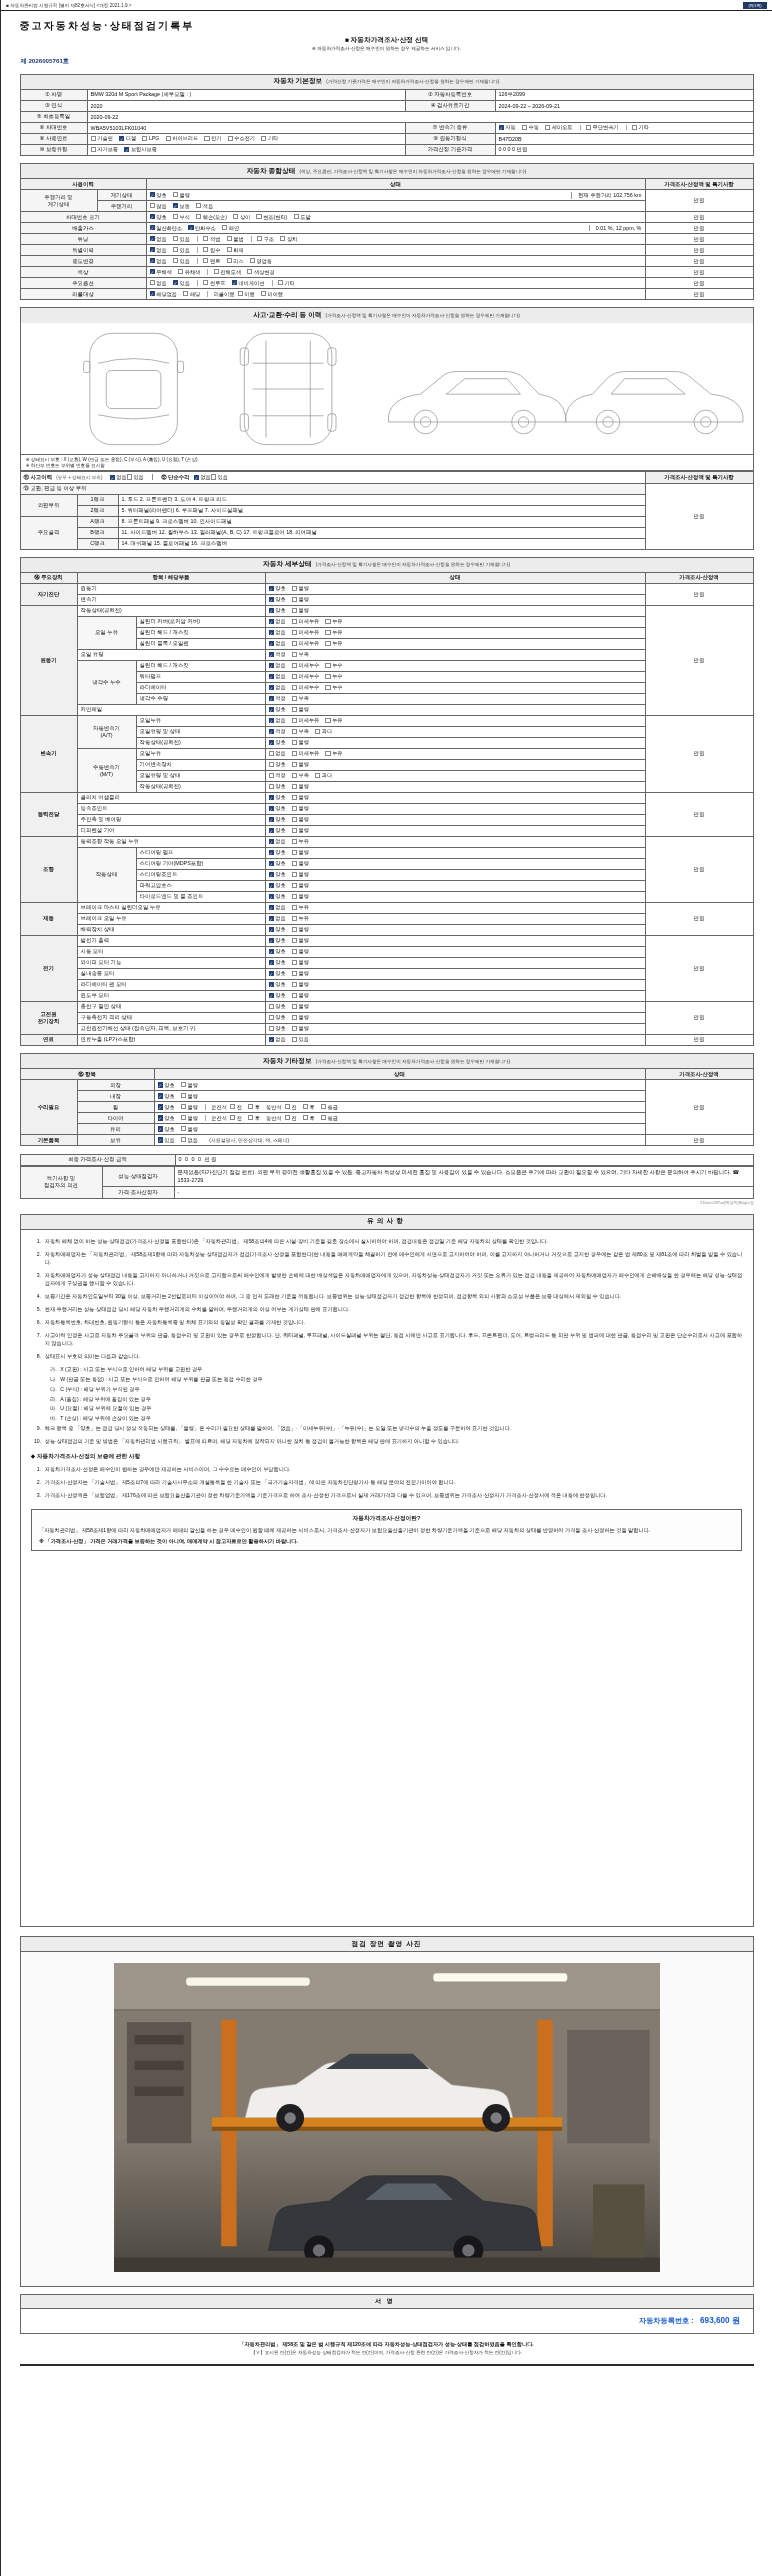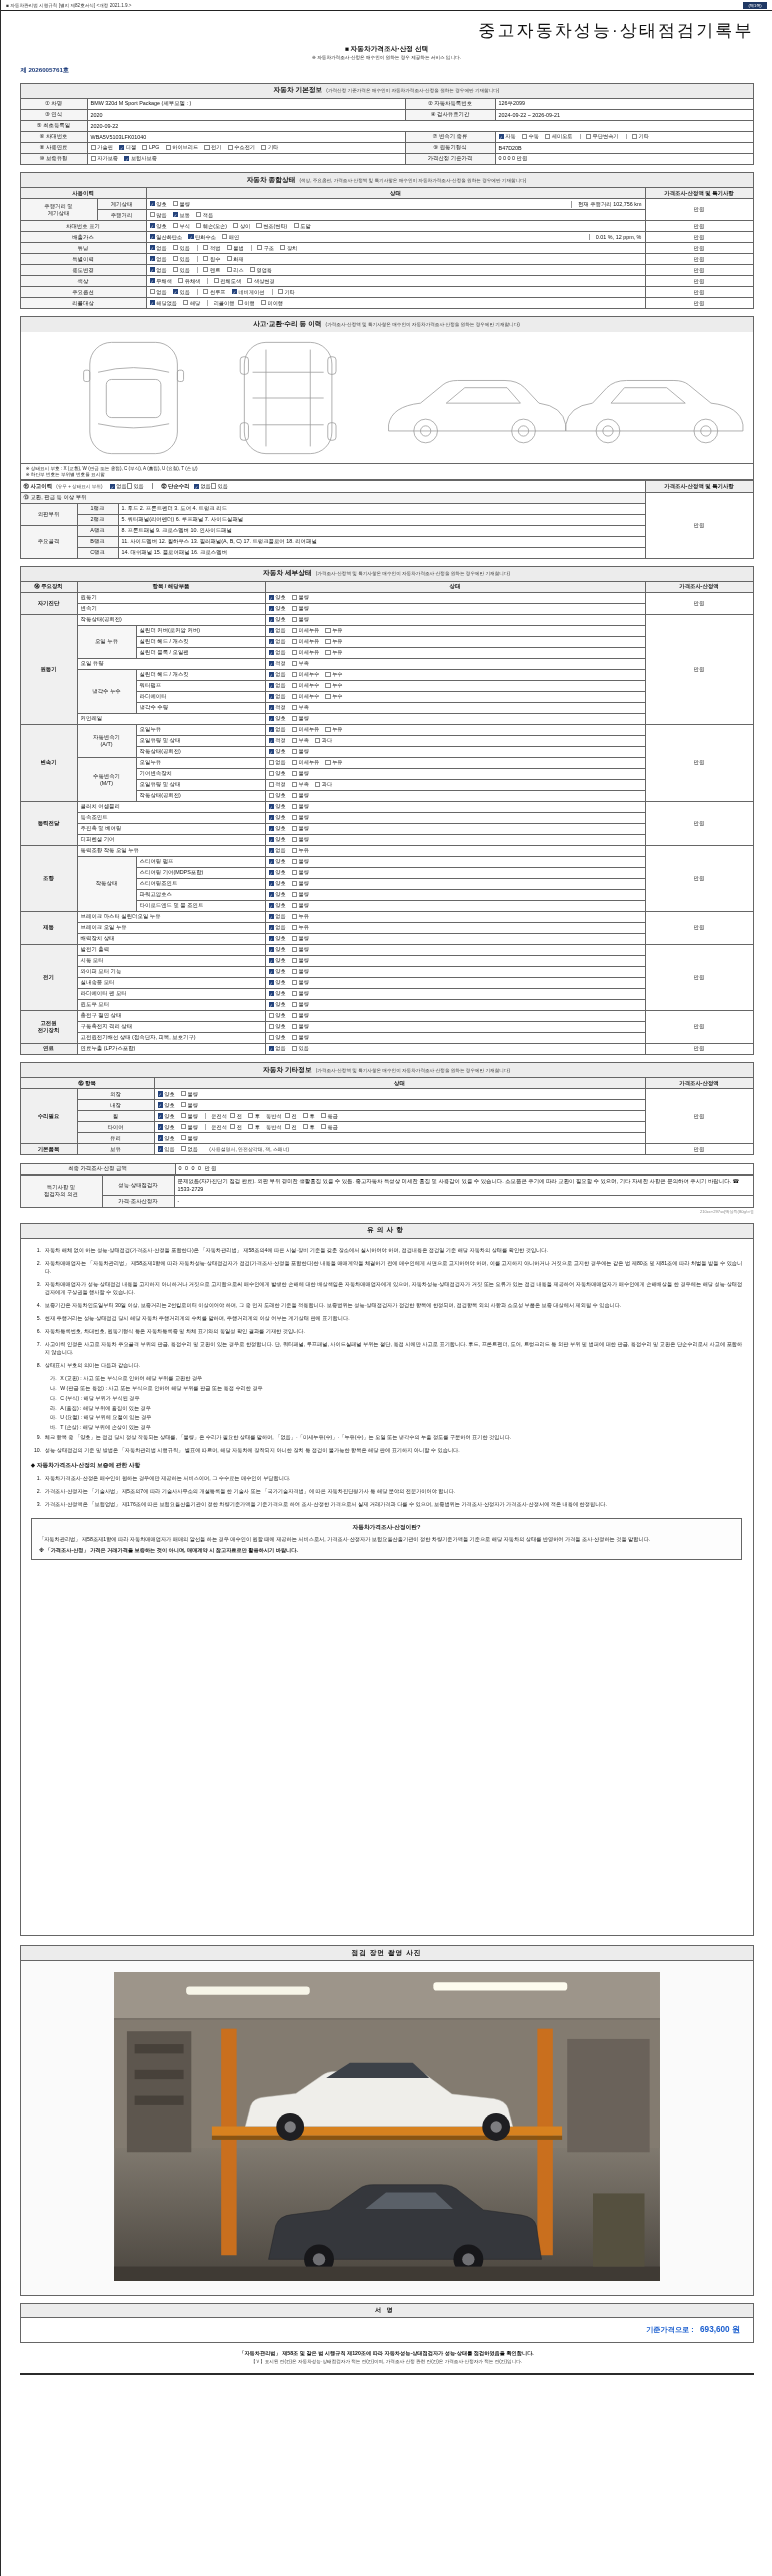--- a/index.html
+++ b/index.html
@@ -5,21 +5,21 @@
   html,body{margin:0;padding:0;}
   body{
     width:773px;min-height:2576px;background:#fff;color:#111;
     font-family:"Liberation Sans","DejaVu Sans",sans-serif;
     border-left:1px solid #2b2b2b;border-right:1px solid #2b2b2b;box-sizing:border-box;
   }
   .topbar{display:flex;justify-content:space-between;align-items:center;
     padding:1.5px 5.2px;border-bottom:1px solid #222;font-size:4.6px;color:#333;}
   .badge{background:#1f3864;color:#fff;font-size:4.1px;padding:1px 5.2px;}
   .page{width:734px;margin:0 auto;}
-  .title-main{font-size:17px;font-weight:normal;text-align:right;letter-spacing:2.1px;margin-top:8.2px;}
+  .title-main{font-size:10px;font-weight:bold;text-align:left;letter-spacing:2.1px;margin-top:8.2px;}
   .title-sub{text-align:center;font-size:6.7px;font-weight:bold;margin-top:2.6px;}
   .title-note{text-align:center;font-size:4.6px;color:#222;margin-top:1.5px;}
   .docno{font-size:6.2px;font-weight:bold;color:#1b3a7a;margin:6.2px 0 2.1px 1px;}
   .sec{margin-top:7.2px;}
   .sec-head{border:0.5px solid #666;border-bottom:none;background:#ececec;text-align:center;
     padding:2.6px 0;font-weight:bold;font-size:6.7px;}
   .sec-note{font-weight:normal;font-size:4.6px;color:#333;margin-left:4.1px;}
   table.grid{border-collapse:collapse;width:100%;table-layout:fixed;}
   .grid td,.grid th{border:0.5px solid #666;padding:1.5px 3.1px;font-size:5.4px;vertical-align:middle;word-break:keep-all;}
   .grid th{background:#efefef;font-weight:bold;text-align:center;}
@@ -761,21 +761,21 @@
         </g>
         <rect x="0" y="572" width="1060" height="28" fill="#3f3a34"></rect>
         <rect x="930" y="430" width="100" height="142" fill="#55503f"></rect>
       </svg>
     </div>
   </div>
 
   <div class="sign-box">
     <div class="sign-head">서명</div>
     <div class="sign-body">
-      <span class="ins-label">기준가격으로 :</span>
+      <span class="ins-label">자동차등록번호 :</span>
       <span class="ins-value">693,600 원</span>
     </div>
   </div>
 
   <div class="footer">
     <div class="f1">「자동차관리법」 제58조 및 같은 법 시행규칙 제120조에 따라 자동차성능·상태점검자가 성능·상태를 점검하였음을 확인합니다.</div>
     <div class="f2">【Ｖ】표시된 란(칸)은 자동차성능·상태점검자가 적는 란(칸)이며, 가격조사·산정 관련 란(칸)은 가격조사·산정자가 적는 란(칸)입니다.</div>
   </div>
 
   <div class="bottom-band"></div>

